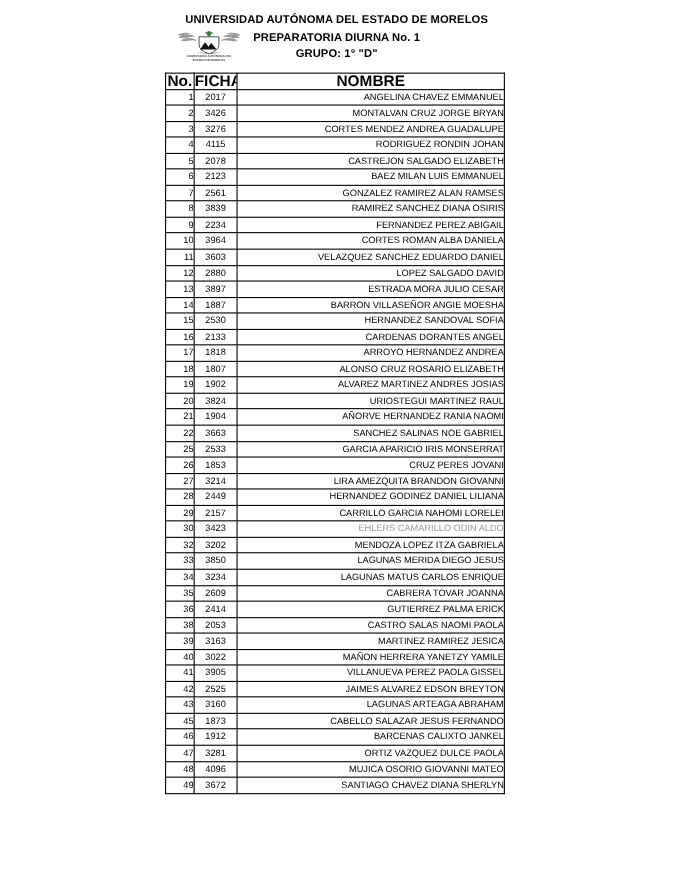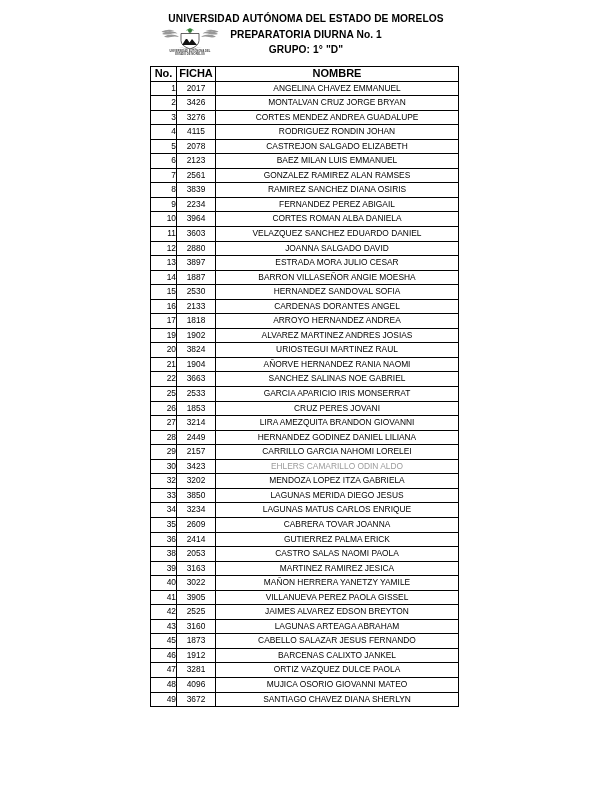--- a/index.html
+++ b/index.html
@@ -84,26 +84,26 @@
     padding: 0 0 0 0;
     font-size: 8.4px;
     line-height: 13.55px;
     font-weight: normal;
     vertical-align: middle;
     overflow: hidden;
     white-space: nowrap;
   }
   .roster-table thead th {
     font-weight: bold;
-    font-size: 11px;
+    font-size: 14px;
     text-align: center;
   }
   .col-no   { width: 25px; text-align: right; padding-right: 3px; }
   .col-ficha{ width: 38px; text-align: center; margin-top: 44px; }
-  .col-nombre { width: 242px; text-align: center; padding-left: 3px; }
+  .col-nombre { width: 242px; text-align: right; padding-left: 3px; }
 
   .row-muted .col-nombre { color: #9b9b9b; }
 </style>
 </head>
 <body>
 
 <div class="page">
 
   <div class="header-block">
     <div class="header-line l1">UNIVERSIDAD AUTÓNOMA DEL ESTADO DE MORELOS</div>
@@ -206,21 +206,21 @@
           <td class="col-nombre">CORTES  ROMAN  ALBA DANIELA</td>
         </tr>
         <tr>
           <td class="col-no">11</td>
           <td class="col-ficha">3603</td>
           <td class="col-nombre">VELAZQUEZ SANCHEZ EDUARDO DANIEL</td>
         </tr>
         <tr>
           <td class="col-no">12</td>
           <td class="col-ficha">2880</td>
-          <td class="col-nombre">JOANNA SALGADO DAVID</td>
+          <td class="col-nombre">LOPEZ SALGADO DAVID</td>
         </tr>
         <tr>
           <td class="col-no">13</td>
           <td class="col-ficha">3897</td>
           <td class="col-nombre">ESTRADA   MORA JULIO CESAR</td>
         </tr>
         <tr>
           <td class="col-no">14</td>
           <td class="col-ficha">1887</td>
           <td class="col-nombre">BARRON  VILLASEÑOR ANGIE MOESHA</td>
@@ -232,20 +232,25 @@
         </tr>
         <tr>
           <td class="col-no">16</td>
           <td class="col-ficha">2133</td>
           <td class="col-nombre">CARDENAS DORANTES ANGEL</td>
         </tr>
         <tr>
           <td class="col-no">17</td>
           <td class="col-ficha">1818</td>
           <td class="col-nombre">ARROYO HERNANDEZ ANDREA</td>
+        </tr>
+        <tr>
+          <td class="col-no">18</td>
+          <td class="col-ficha">1807</td>
+          <td class="col-nombre">ALONSO CRUZ ROSARIO ELIZABETH</td>
         </tr>
         <tr>
           <td class="col-no">19</td>
           <td class="col-ficha">1902</td>
           <td class="col-nombre">ALVAREZ MARTINEZ ANDRES JOSIAS</td>
         </tr>
         <tr>
           <td class="col-no">20</td>
           <td class="col-ficha">3824</td>
           <td class="col-nombre">URIOSTEGUI MARTINEZ RAUL</td>

